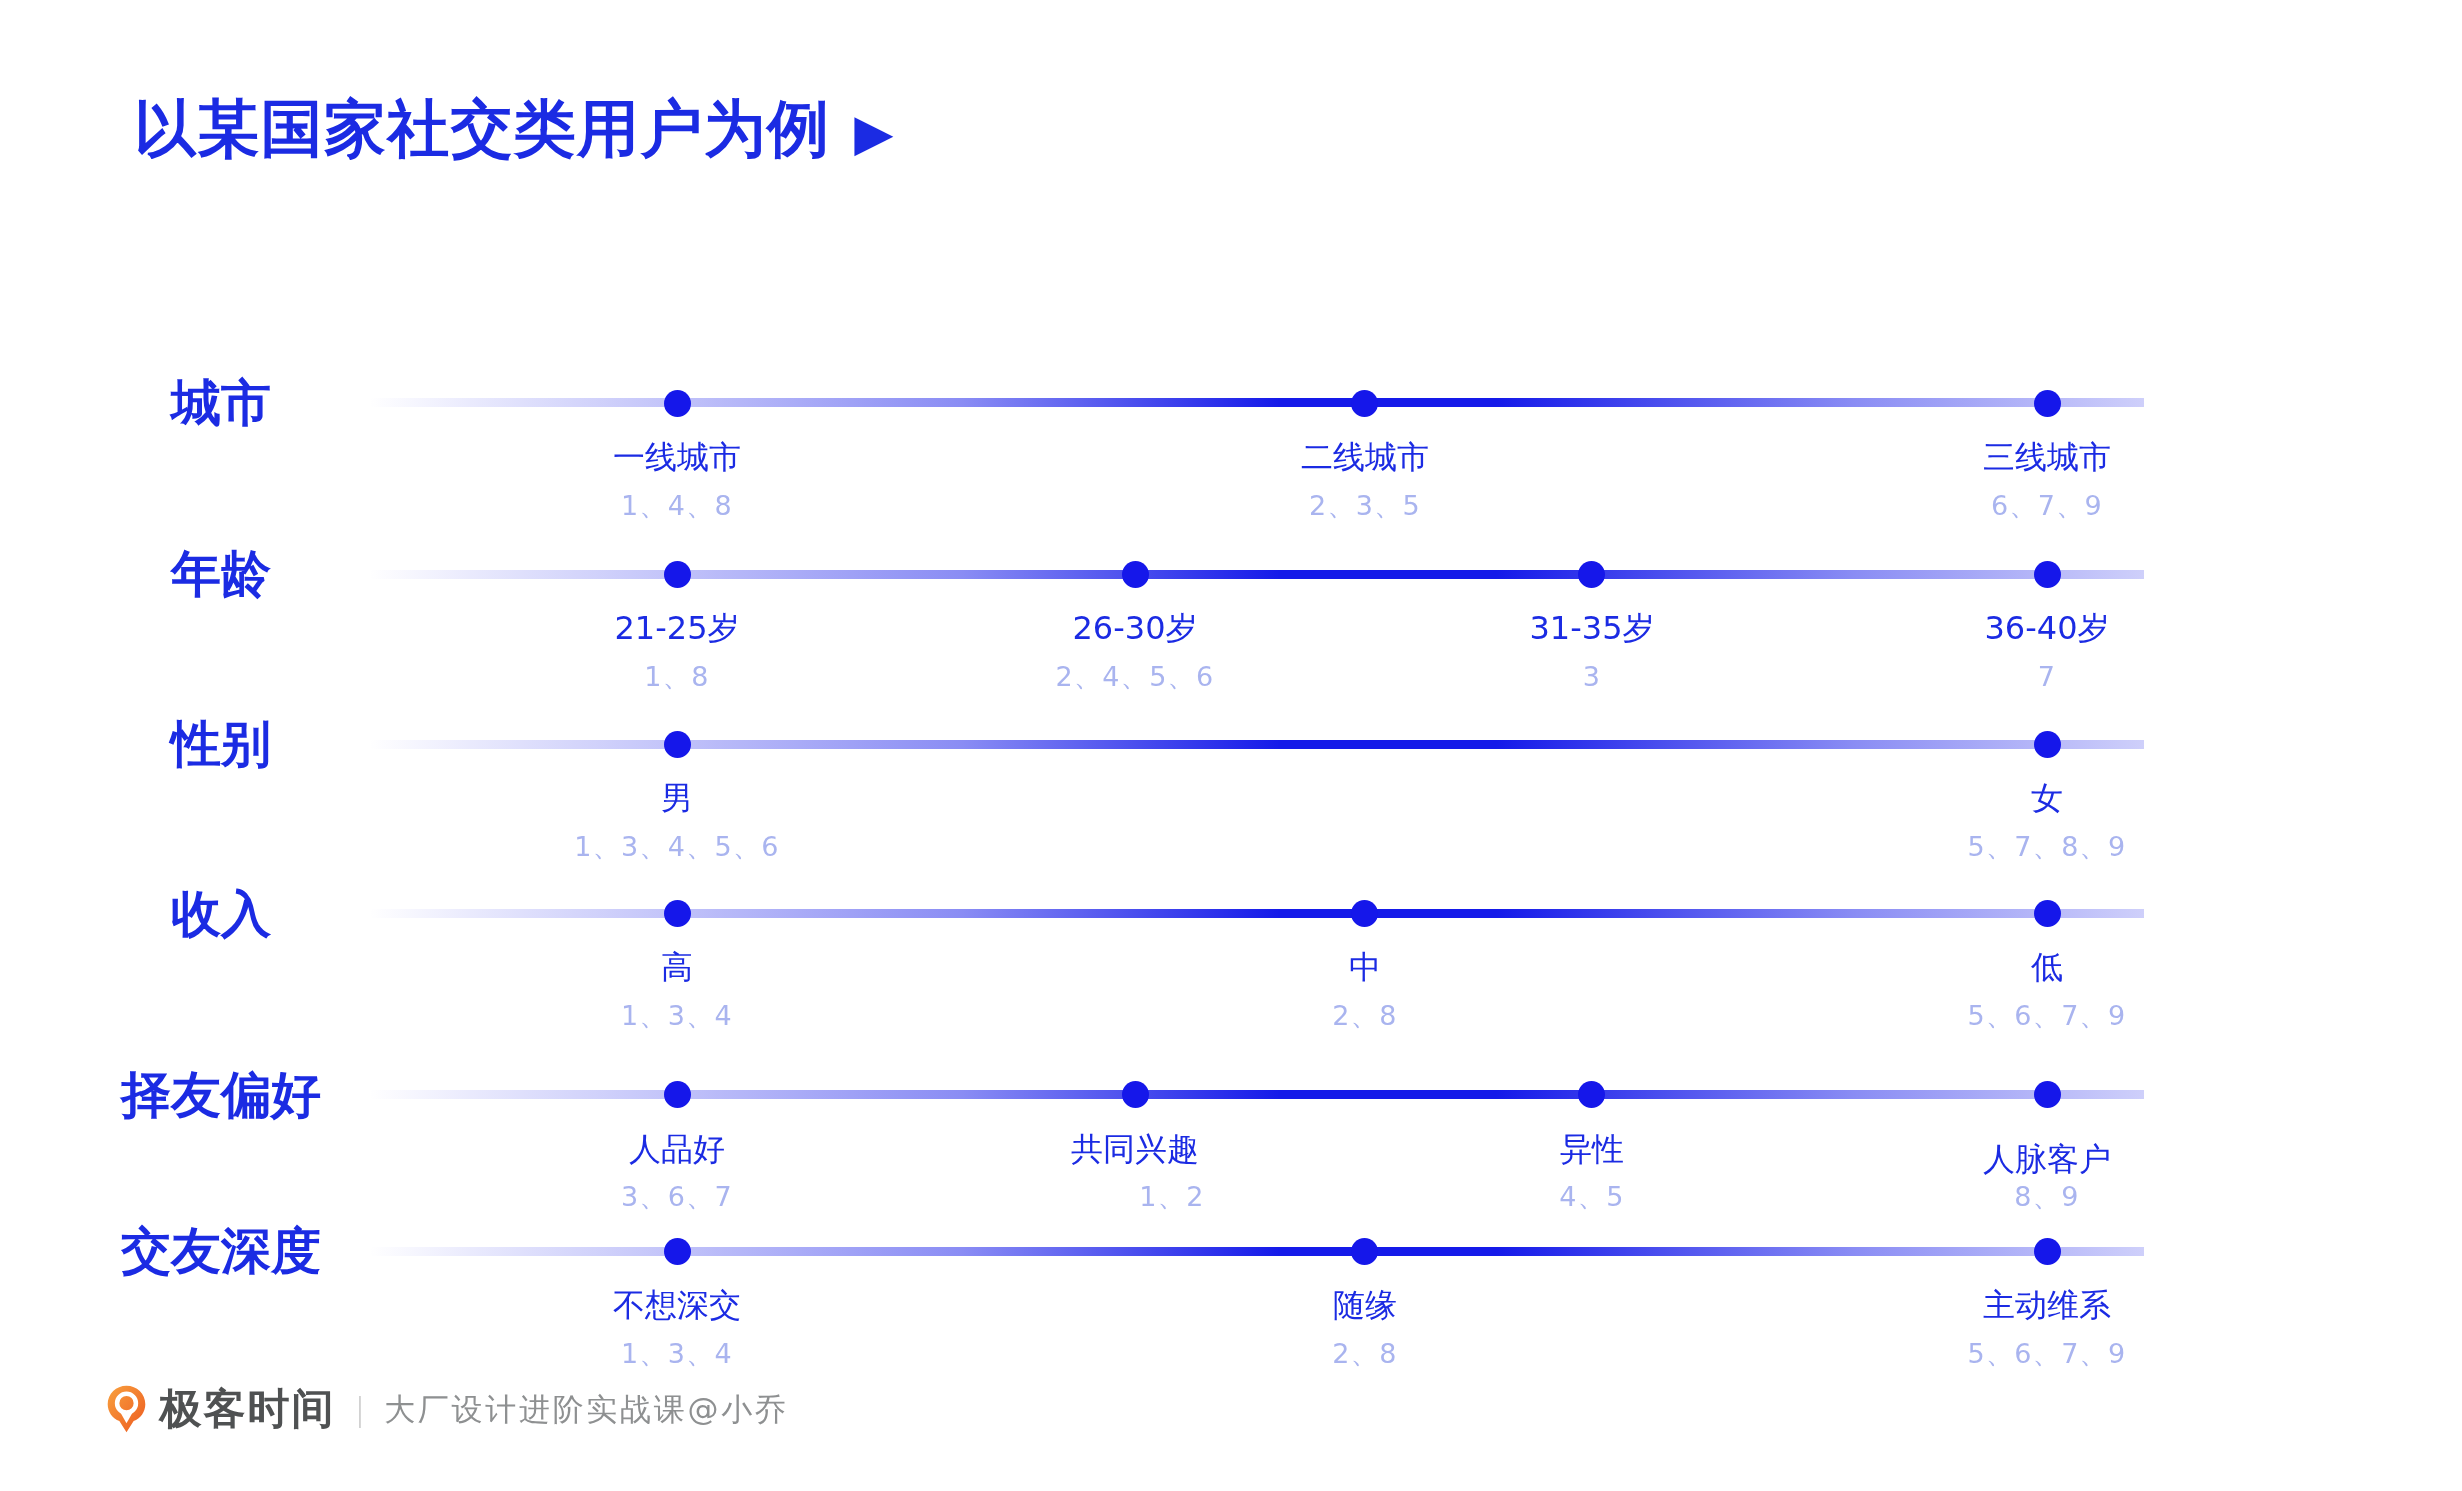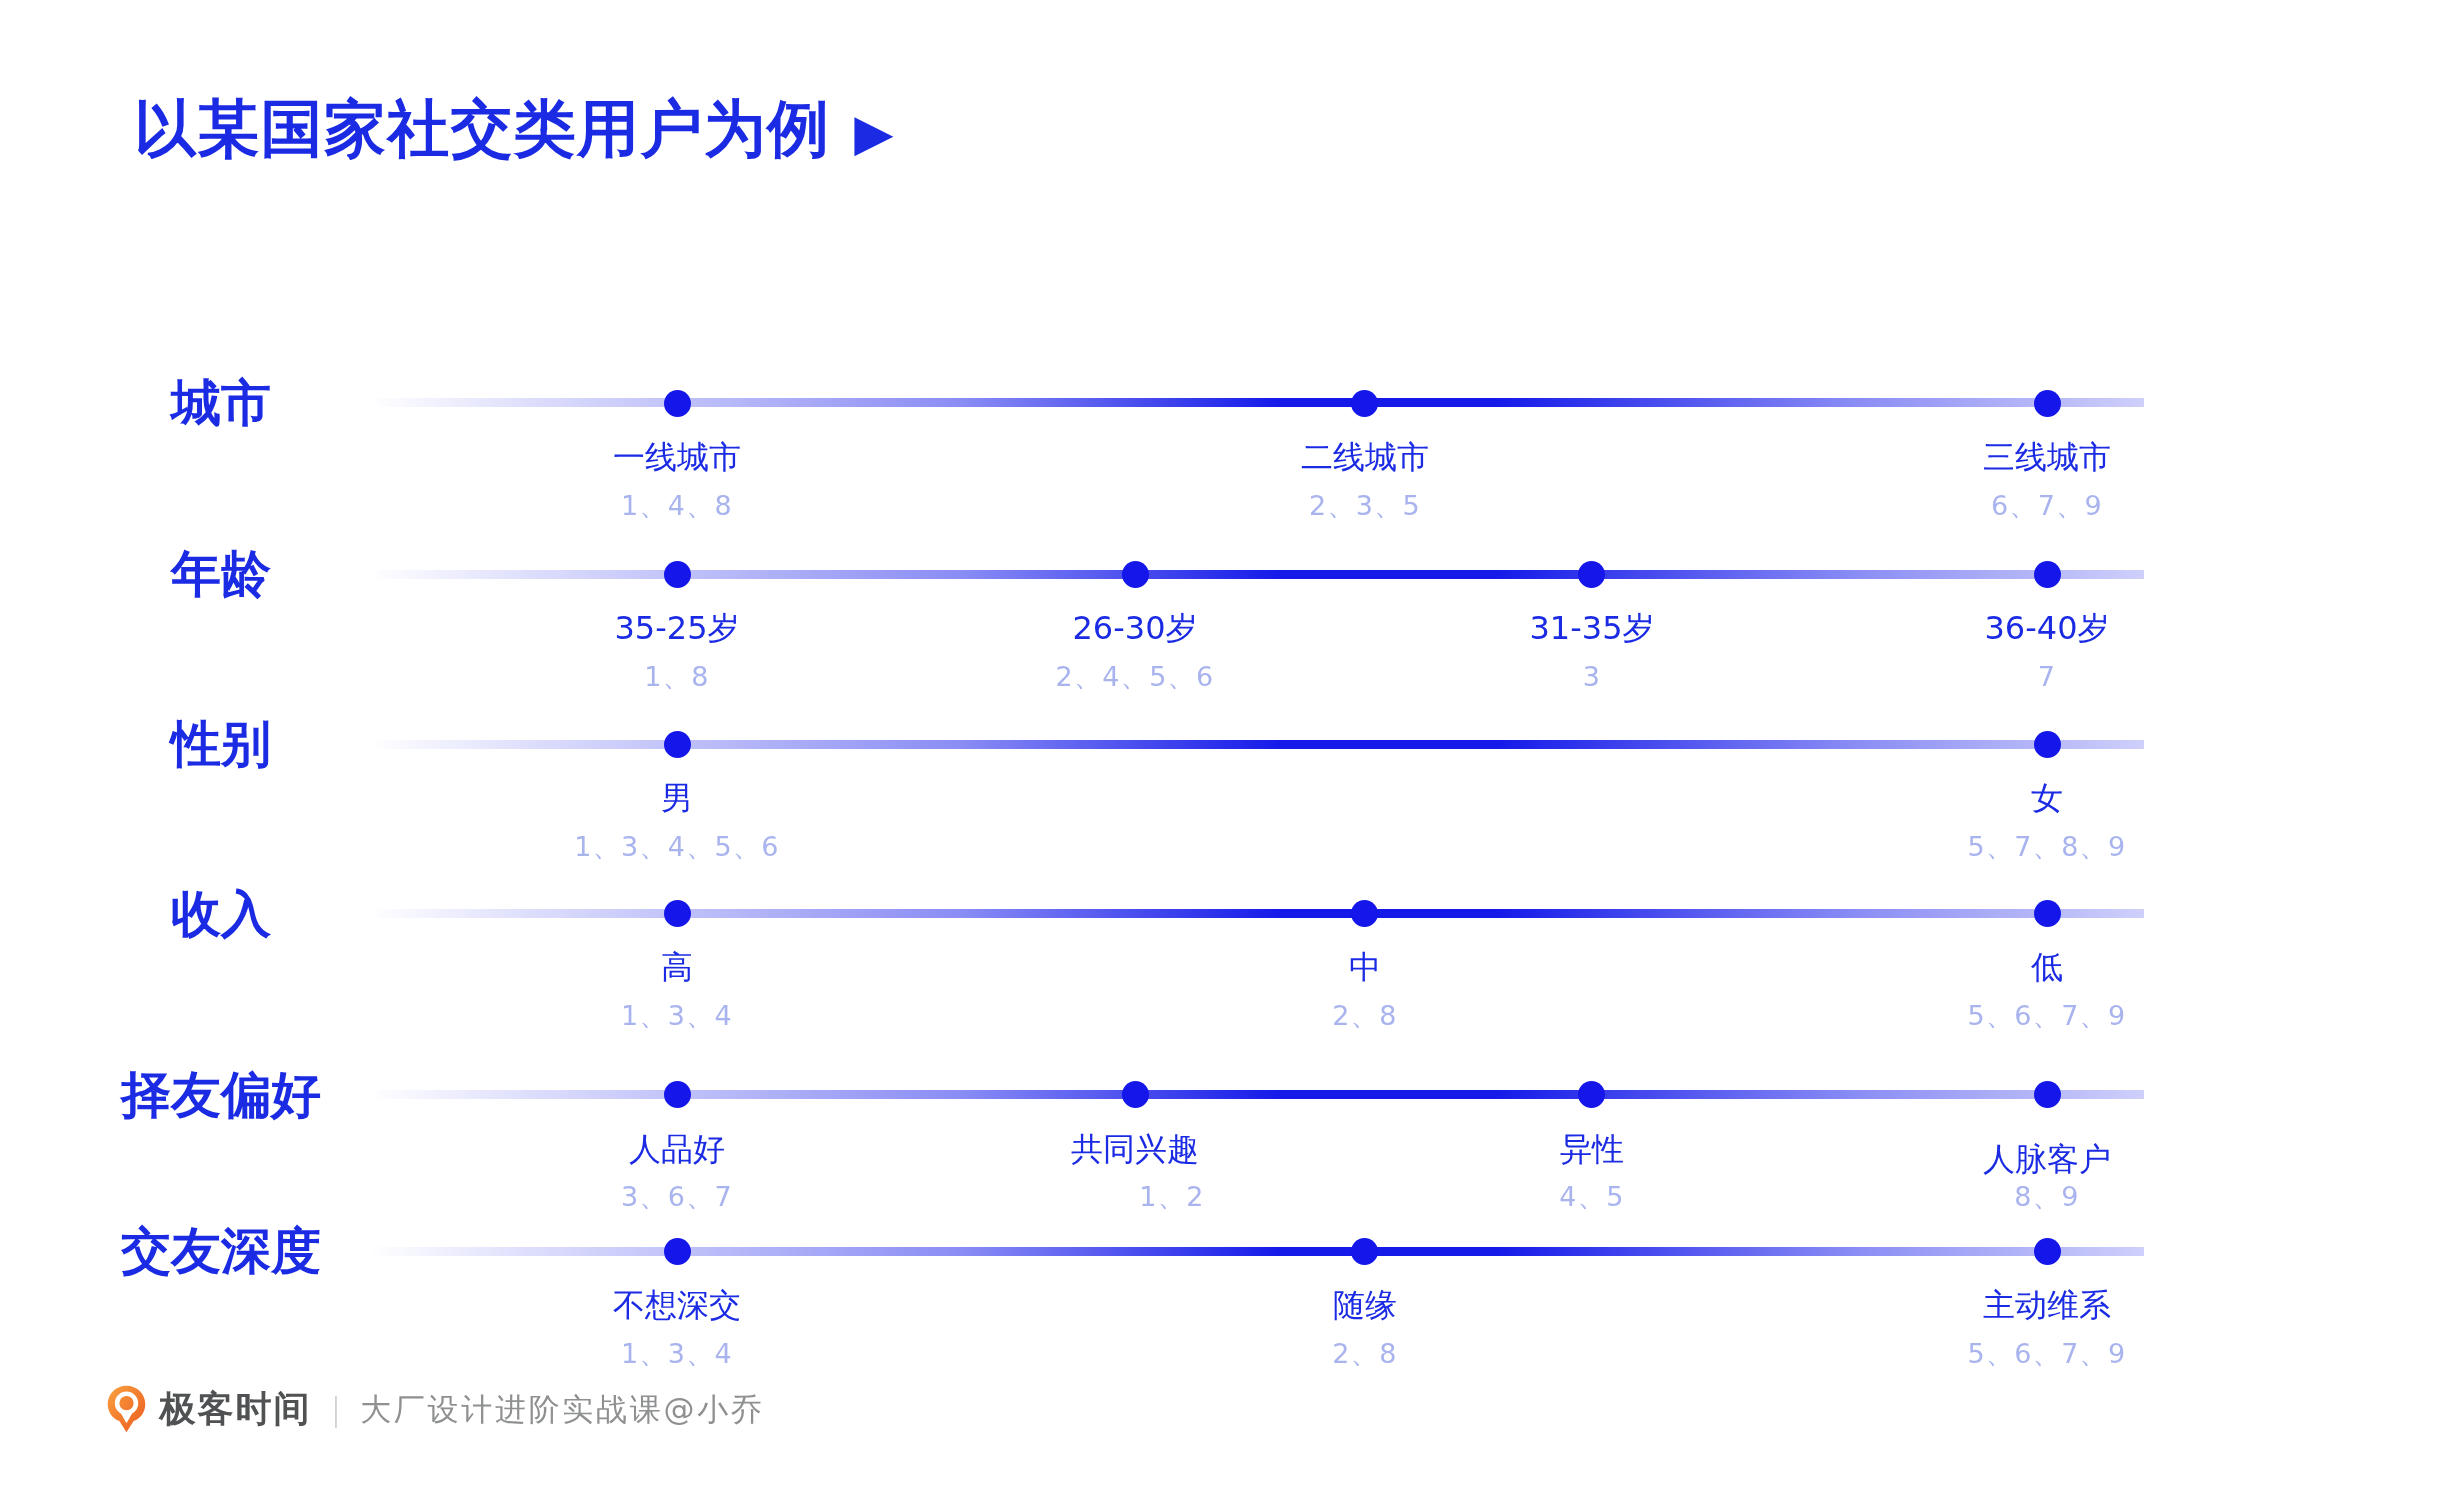--- a/index.html
+++ b/index.html
@@ -33,21 +33,21 @@
     position:absolute;transform:translateX(-50%);
     font-size:32px;font-weight:500;color:#1B2BE3;white-space:nowrap;line-height:38px;
   }
   .pt-ids{
     position:absolute;transform:translateX(-50%);
     font-size:27px;font-weight:400;color:#A9B4EF;white-space:nowrap;line-height:35px;letter-spacing:1.3px;
   }
   
   .footer{position:absolute;left:107px;top:1385px;display:flex;align-items:center;}
   .logo{width:39px;height:48px;margin-right:13.4px;flex:0 0 auto;}
-  .brand{font-size:36px;font-weight:800;color:#4F5152;letter-spacing:2px;line-height:48px;}
+  .brand{font-size:42px;font-weight:800;color:#4F5152;letter-spacing:2px;line-height:48px;}
   .divider{font-size:32px;color:#C9C9C9;margin:0 19px;font-weight:200;line-height:48px;}
   .course{font-size:31px;color:#8E9091;letter-spacing:2.7px;line-height:48px;}
 </style>
 </head>
 <body>
 
 <div class="canvas">
 
   <header class="title-wrap">
     <span class="title-text">以某国家社交类用户为例</span>
@@ -62,21 +62,21 @@
       <div class="pt-ids" style="left: 677px; top: 488px;">1、4、8</div>
       <div class="dot" style="left: 1351px; top: 390px;"></div>
       <div class="pt-label" style="left: 1365px; top: 438px;">二线城市</div>
       <div class="pt-ids" style="left: 1365px; top: 488px;">2、3、5</div>
       <div class="dot" style="left: 2034px; top: 390px;"></div>
       <div class="pt-label" style="left: 2047px; top: 438px;">三线城市</div>
       <div class="pt-ids" style="left: 2047px; top: 488px;">6、7、9</div>
       <div class="row-label" style="top: 547px;">年龄</div>
       <div class="track" style="top: 570px;"></div>
       <div class="dot" style="left: 664px; top: 561px;"></div>
-      <div class="pt-label" style="left: 677px; top: 609px;">35-25岁</div>
+      <div class="pt-label" style="left: 677px; top: 609px;">21-25岁</div>
       <div class="pt-ids" style="left: 677px; top: 659px;">1、8</div>
       <div class="dot" style="left: 1122px; top: 561px;"></div>
       <div class="pt-label" style="left: 1135px; top: 609px;">26-30岁</div>
       <div class="pt-ids" style="left: 1135px; top: 659px;">2、4、5、6</div>
       <div class="dot" style="left: 1578px; top: 561px;"></div>
       <div class="pt-label" style="left: 1592px; top: 609px;">31-35岁</div>
       <div class="pt-ids" style="left: 1592px; top: 659px;">3</div>
       <div class="dot" style="left: 2034px; top: 561px;"></div>
       <div class="pt-label" style="left: 2047px; top: 609px;">36-40岁</div>
       <div class="pt-ids" style="left: 2047px; top: 659px;">7</div>

